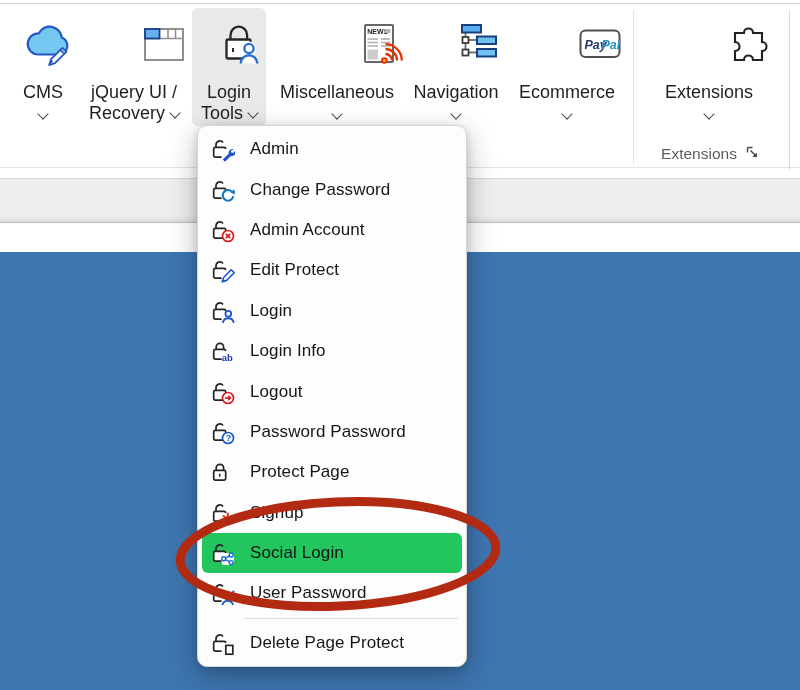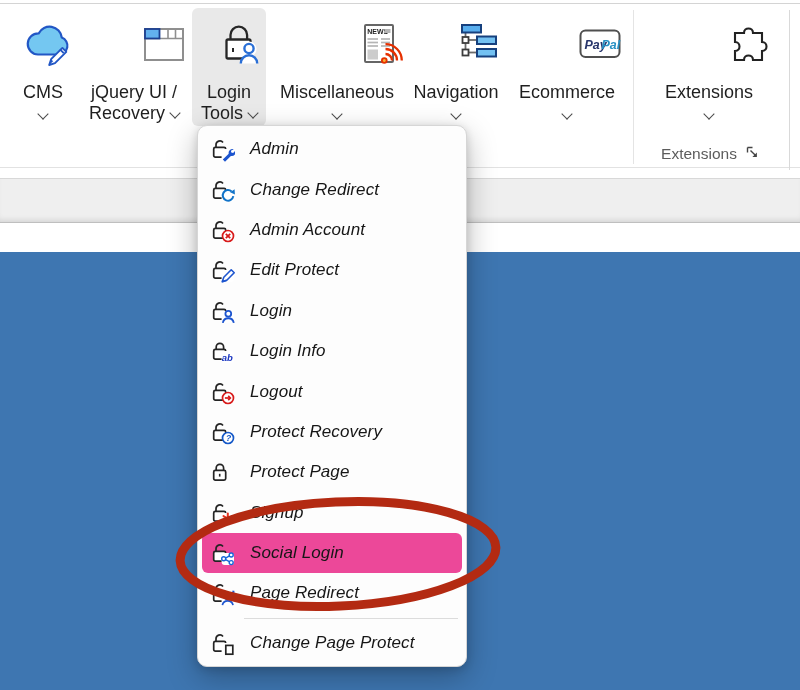--- a/index.html
+++ b/index.html
@@ -37,22 +37,22 @@
   .chev-row{margin-top:3px;height:12px;}
   .chev-row .chev{transform:translateY(-2px) rotate(45deg);}
 
   .group-row{position:absolute;left:644px;top:139px;width:132px;height:22px;display:flex;
     align-items:center;justify-content:center;gap:9px;color:#5c5c5c;font-size:15.5px;}
 
   
   .menu{position:absolute;left:197px;top:125px;width:268px;background:#fdfdfd;
     border:1px solid #d6d6d6;border-radius:10px;padding:3px 0;z-index:5;
     box-shadow:0 10px 30px rgba(0,0,0,.28), 0 2px 8px rgba(0,0,0,.14);}
-  .menu-item{height:40.4px;display:flex;align-items:center;margin:0 4px;padding-left:7px;border-radius:6px;font-style:italic;}
-  .menu-item.highlight{background:#ec4899;}
+  .menu-item{height:40.4px;display:flex;align-items:center;margin:0 4px;padding-left:7px;border-radius:6px;}
+  .menu-item.highlight{background:#22c55e;}
   .mi-icon{width:26px;height:26px;flex:0 0 26px;}
   .mi-label{margin-left:15px;font-size:17px;color:#161616;letter-spacing:.1px;white-space:nowrap;}
   .menu-sep{height:1px;background:#dcdcdc;margin:4px 8px 4px 46px;}
 
   
   .annot{position:absolute;left:170px;top:492px;z-index:9;pointer-events:none;}
 </style>
 </head>
 <body>
 
@@ -207,21 +207,21 @@
         <span class="mi-label">Admin</span>
       </div>
       <div class="menu-item">
         <span class="mi-icon"><svg width="26" height="26" viewBox="0 0 26 26">
             <path d="M7 11.3 V8.8 A3.9 3.9 0 0 1 14 6.4" fill="none" stroke="#242424" stroke-width="1.7"></path>
             <rect x="4.7" y="11.3" width="12" height="9.8" rx="1.6" fill="#fff" stroke="#242424" stroke-width="1.7"></rect>
             <rect x="12.6" y="13" width="12.4" height="12" rx="3" fill="#fff"></rect>
             <path d="M24.3 19.2a5.3 5.3 0 1 1-1.7-4.8" fill="none" stroke="#1173c8" stroke-width="2"></path>
             <polygon points="25.6,12.2 25.9,17.4 21.2,15.2" fill="#1173c8"></polygon>
           </svg></span>
-        <span class="mi-label">Change Redirect</span>
+        <span class="mi-label">Change Password</span>
       </div>
       <div class="menu-item">
         <span class="mi-icon"><svg width="26" height="26" viewBox="0 0 26 26">
             <path d="M7 11.3 V8.8 A3.9 3.9 0 0 1 14 6.4" fill="none" stroke="#242424" stroke-width="1.7"></path>
             <rect x="4.7" y="11.3" width="12" height="9.8" rx="1.6" fill="#fff" stroke="#242424" stroke-width="1.7"></rect>
             <circle cx="19" cy="19" r="5.5" fill="#fff" stroke="#d81a1a" stroke-width="1.7"></circle>
             <line x1="16.8" y1="16.8" x2="21.2" y2="21.2" stroke="#d81a1a" stroke-width="1.7"></line>
             <line x1="21.2" y1="16.8" x2="16.8" y2="21.2" stroke="#d81a1a" stroke-width="1.7"></line>
           </svg></span>
         <span class="mi-label">Admin Account</span>
@@ -265,21 +265,21 @@
           </svg></span>
         <span class="mi-label">Logout</span>
       </div>
       <div class="menu-item">
         <span class="mi-icon"><svg width="26" height="26" viewBox="0 0 26 26">
             <path d="M7 11.3 V8.8 A3.9 3.9 0 0 1 14 6.4" fill="none" stroke="#242424" stroke-width="1.7"></path>
             <rect x="4.7" y="11.3" width="12" height="9.8" rx="1.6" fill="#fff" stroke="#242424" stroke-width="1.7"></rect>
             <circle cx="19" cy="19" r="5.5" fill="#fff" stroke="#1458c8" stroke-width="1.7"></circle>
             <text x="16.8" y="22.3" font-size="9" font-weight="bold" fill="#1458c8" font-family="Liberation Sans, sans-serif">?</text>
           </svg></span>
-        <span class="mi-label">Protect Recovery</span>
+        <span class="mi-label">Password Password</span>
       </div>
       <div class="menu-item">
         <span class="mi-icon"><svg width="26" height="26" viewBox="0 0 26 26">
             <path d="M7.2 11.3 V9 a3.7 3.7 0 0 1 7.4 0 v2.3" fill="none" stroke="#242424" stroke-width="1.7"></path>
             <rect x="4.7" y="11.3" width="12" height="9.8" rx="1.6" fill="#fff" stroke="#242424" stroke-width="1.7"></rect>
             <line x1="10.7" y1="14.8" x2="10.7" y2="17.6" stroke="#242424" stroke-width="1.6"></line>
           </svg></span>
         <span class="mi-label">Protect Page</span>
       </div>
       <div class="menu-item">
@@ -313,30 +313,30 @@
       <div class="menu-item">
         <span class="mi-icon"><svg width="26" height="26" viewBox="0 0 26 26">
             <path d="M7 11.3 V8.8 A3.9 3.9 0 0 1 14 6.4" fill="none" stroke="#242424" stroke-width="1.7"></path>
             <rect x="4.7" y="11.3" width="12" height="9.8" rx="1.6" fill="#fff" stroke="#242424" stroke-width="1.7"></rect>
             <rect x="12.6" y="13" width="12.4" height="12" rx="3" fill="#fff"></rect>
             <circle cx="18.6" cy="16.6" r="2.8" fill="#fff" stroke="#1d55cf" stroke-width="1.7"></circle>
             <path d="M13.4 25.2a5.4 5.4 0 0 1 10.6 0" fill="#fff" stroke="#1d55cf" stroke-width="1.7"></path>
             <line x1="21.8" y1="14.4" x2="24.8" y2="11.4" stroke="#1d55cf" stroke-width="1.5"></line>
             <polygon points="25.4,13.2 25.4,10.8 23,10.8" fill="#1d55cf"></polygon>
           </svg></span>
-        <span class="mi-label">Page Redirect</span>
+        <span class="mi-label">User Password</span>
       </div>
       <div class="menu-sep"></div>
       <div class="menu-item">
         <span class="mi-icon"><svg width="26" height="26" viewBox="0 0 26 26">
             <path d="M7 11.3 V8.8 A3.9 3.9 0 0 1 14 6.4" fill="none" stroke="#242424" stroke-width="1.7"></path>
             <rect x="4.7" y="11.3" width="12" height="9.8" rx="1.6" fill="#fff" stroke="#242424" stroke-width="1.7"></rect>
             <rect x="12.6" y="13" width="12.4" height="12" rx="3" fill="#fff"></rect>
             <rect x="16.8" y="15.4" width="7" height="8.8" fill="#fff" stroke="#242424" stroke-width="1.7"></rect>
           </svg></span>
-        <span class="mi-label">Change Page Protect</span>
+        <span class="mi-label">Delete Page Protect</span>
       </div>
     </div>
 
   <svg class="annot" width="336" height="126">
     <ellipse cx="168" cy="62" rx="158" ry="52" fill="none" stroke="#b32a12" stroke-width="9" transform="rotate(-2.5 168 62)"></ellipse>
   </svg>
 </div>
 
 </body></html>

